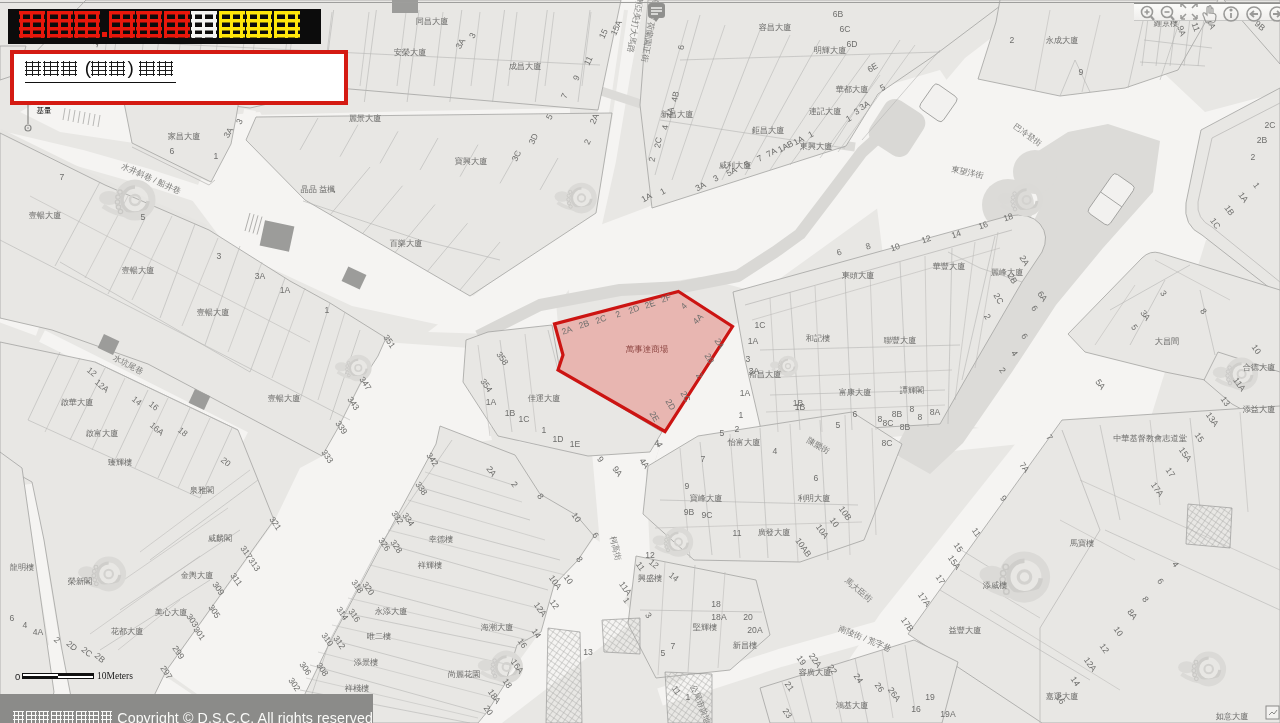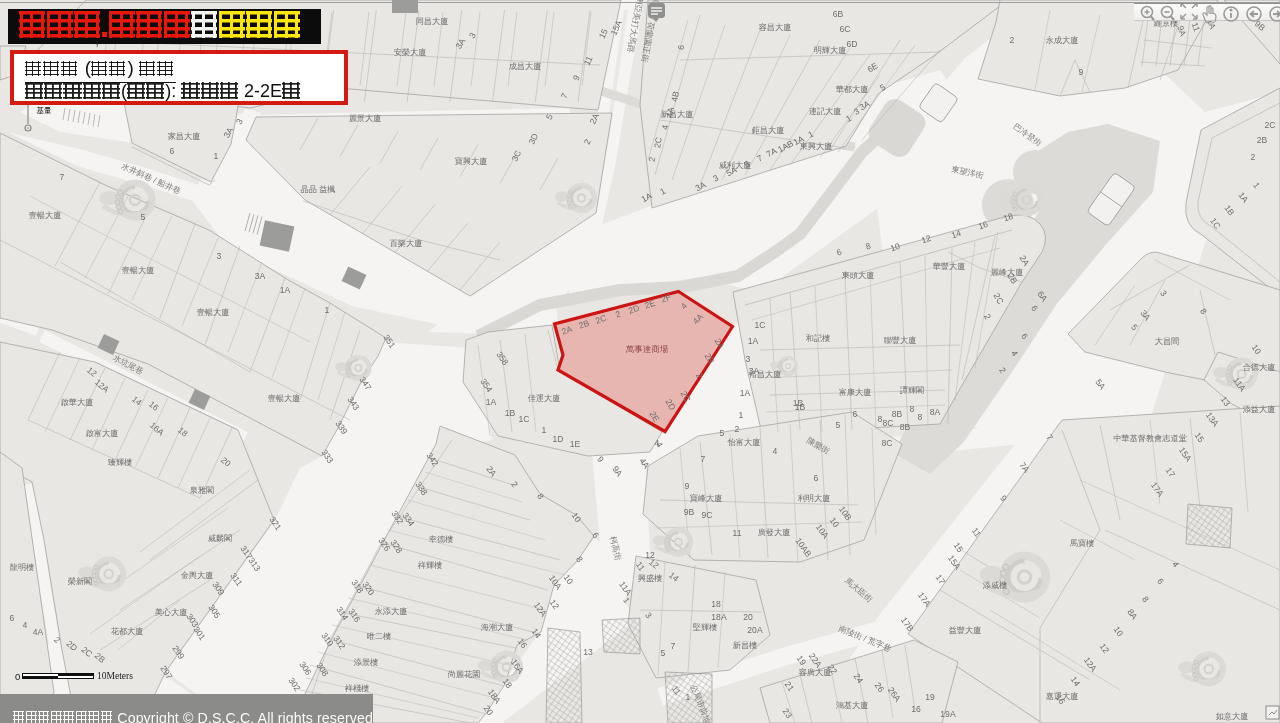--- a/index.html
+++ b/index.html
@@ -754,21 +754,20 @@
       </svg></div>
 <div class="banner">
       <span class="bg-r"><i class="fg"></i><i class="fg"></i><i class="fg"></i></span>
       <span class="dot"></span>
       <span class="bg-r"><i class="fg"></i><i class="fg"></i><i class="fg"></i></span>
       <span class="bg-w"><i class="fg"></i></span>
       <span class="bg-y"><i class="fg"></i><i class="fg"></i><i class="fg"></i></span>
     </div>
 <div class="callout">
       <div class="c1"><span class="ul"><i class="cg"></i><i class="cg"></i><i class="cg"></i><span class="lat">&nbsp;(</span><i class="cg"></i><i class="cg"></i><span class="lat">)&nbsp;</span><i class="cg"></i><i class="cg"></i></span></div>
-      <div class="c2"><i class="cg2"></i><i class="cg2"></i><i class="cg2"></i><i class="cg2"></i><i class="cg2"></i><span class="lat">(</span><i class="cg2"></i><i class="cg2"></i><span class="lat">):&nbsp;</span><i class="cg2"></i><i class="cg2"></i><i class="cg2"></i><span class="lat">&nbsp;2-2E</span><i class="cg2"></i></div>
     </div>
 <div class="scale">
 <span class="s0">0</span>
 <span class="sbar"></span>
 <span class="s1">10Meters</span>
 </div>
 <div class="coords">x:20665, y:18225</div>
 <div class="copybar">
       <i class="wg"></i>
       <i class="wg"></i>

